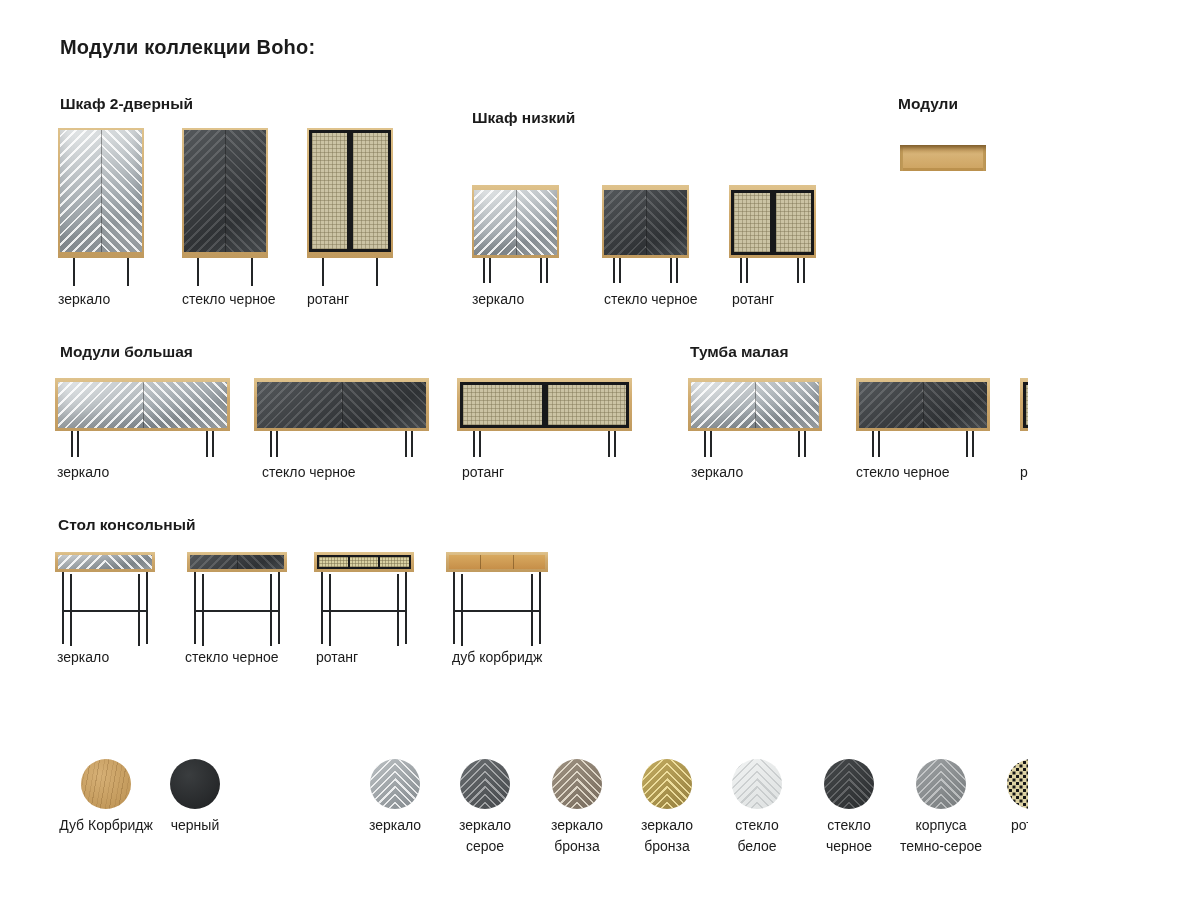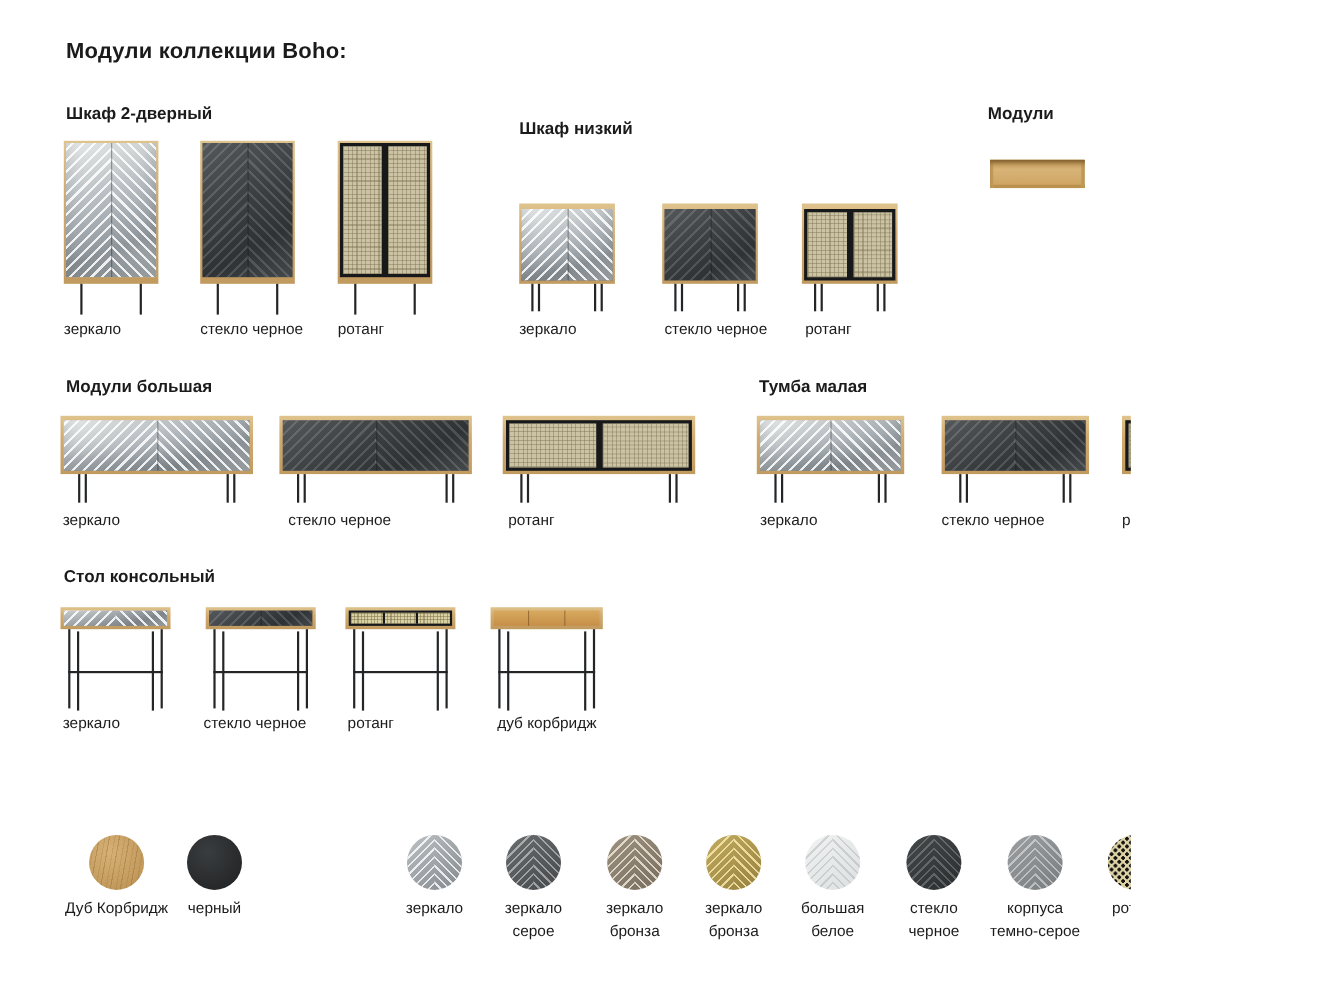--- a/index.html
+++ b/index.html
@@ -205,18 +205,18 @@
   <div class="sw chev sw-mirror-bronze" style="left:552px;"></div>
   <div class="sw chev sw-mirror-gold" style="left:642px;"></div>
   <div class="sw chev sw-glass-white" style="left:732px;"></div>
   <div class="sw chev sw-glass-black" style="left:824px;"></div>
   <div class="sw chev sw-glass-dgray" style="left:916px;"></div>
   <div class="sw sw-rattan" style="left:1007px;"></div>
   <div class="lblc" style="left:353px; top:815px; width:84px;">зеркало</div>
   <div class="lblc" style="left:443px; top:815px; width:84px;">зеркало серое</div>
   <div class="lblc" style="left:535px; top:815px; width:84px;">зеркало бронза</div>
   <div class="lblc" style="left:625px; top:815px; width:84px;">зеркало бронза</div>
-  <div class="lblc" style="left:715px; top:815px; width:84px;">большая белое</div>
+  <div class="lblc" style="left:715px; top:815px; width:84px;">стекло белое</div>
   <div class="lblc" style="left:807px; top:815px; width:84px;">стекло черное</div>
   <div class="lblc" style="left:899px; top:815px; width:84px;">корпуса темно-серое</div>
   <div class="lblc" style="left:990px; top:815px; width:84px;">ротанг</div>
 
 </div>
 
 </body></html>

